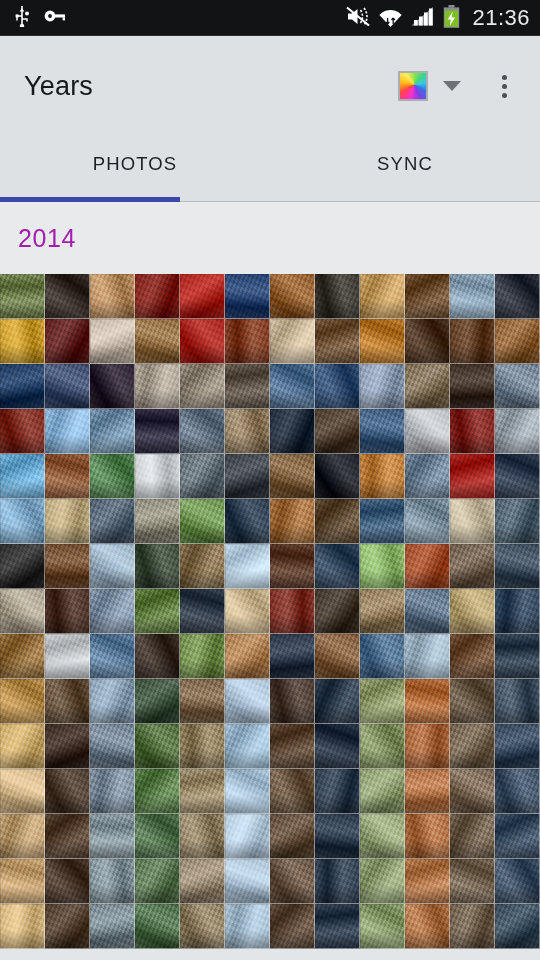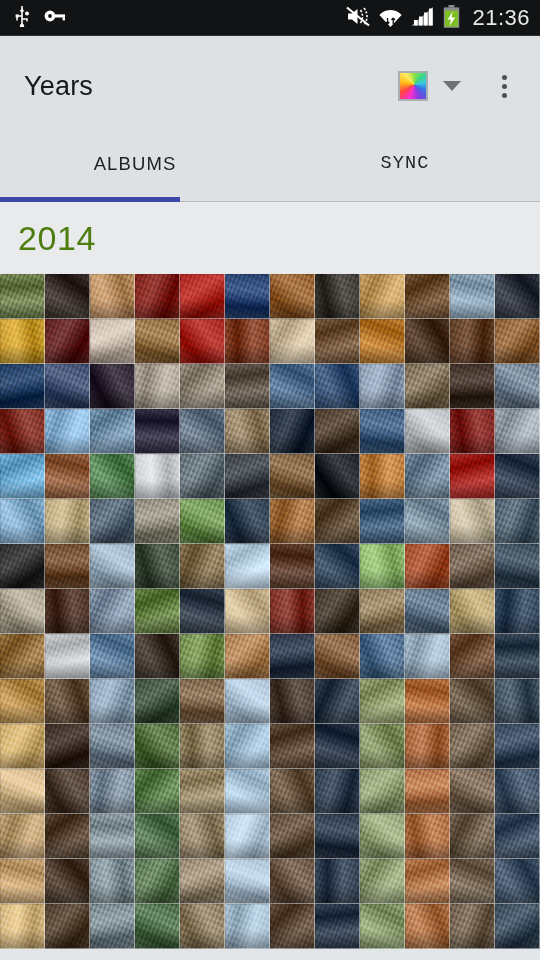--- a/index.html
+++ b/index.html
@@ -65,34 +65,34 @@
 
   
   .tabbar {
     height:66px; background:#dde1e4; display:flex; position:relative;
   }
   .tab {
     flex:1; display:flex; align-items:flex-start; justify-content:center;
     padding-top:17px;
     font-size:18.5px; letter-spacing:1.1px; color:#1d2124;
   }
-  .tab.inactive { color:#20252a;font-family:Liberation Mono, monospace; }
+  .tab.inactive { color:#20252a; }
   .tab-divider {
     position:absolute; left:0; right:0; bottom:0; height:1px; background:#b6bbbf;
   }
   .tab-indicator {
     position:absolute; left:0; bottom:0; width:33.333%; height:5px; background:#3b48a8;
   }
 
   
   .year-band {
     height:72px; background:#e8eaec; display:flex; align-items:center;
     padding-left:18px;
   }
-  .year-label { font-size:34px; color:#4d7c0f; letter-spacing:0.6px; }
+  .year-label { font-size:25px; color:#a21caf; letter-spacing:0.6px; }
 
   
   .grid-wrap { width:540px; background:#cfd3d6; }
   .grid {
     display:grid;
     grid-template-columns:repeat(12, 45px);
     width:540px;
   }
   .cell {
     width:45px; height:45px;
@@ -195,21 +195,21 @@
       <div class="overflow-btn">
         <div class="overflow-dot"></div>
         <div class="overflow-dot"></div>
         <div class="overflow-dot"></div>
       </div>
     </div>
   </div>
 
   <div class="tabbar">
     <div class="tab">
-      <span>ALBUMS</span>
+      <span>PHOTOS</span>
     </div>
     <div class="tab inactive">
       <span>SYNC</span>
     </div>
     <div class="tab-divider"></div>
     <div class="tab-indicator"></div>
   </div>
 
   <div class="year-band">
     <span class="year-label">2014</span>

